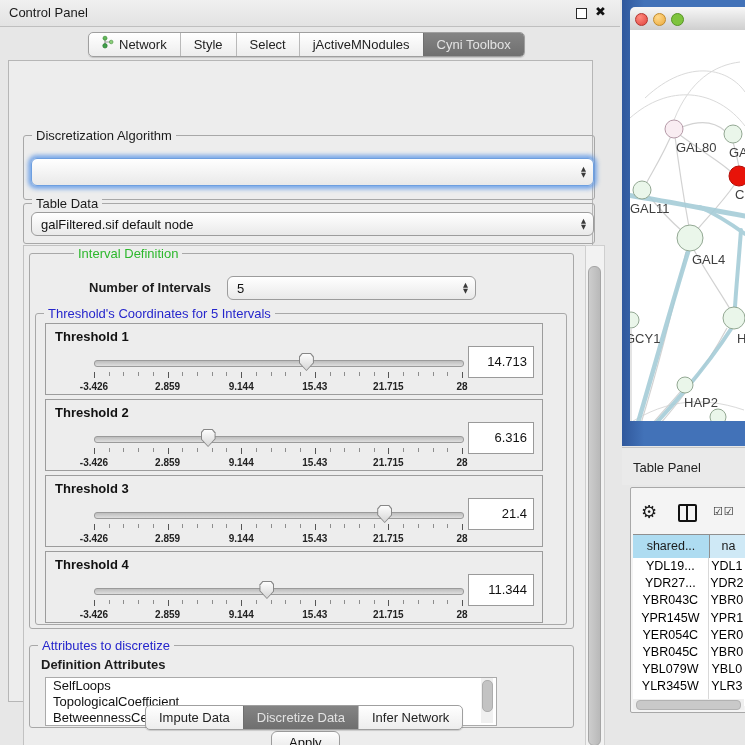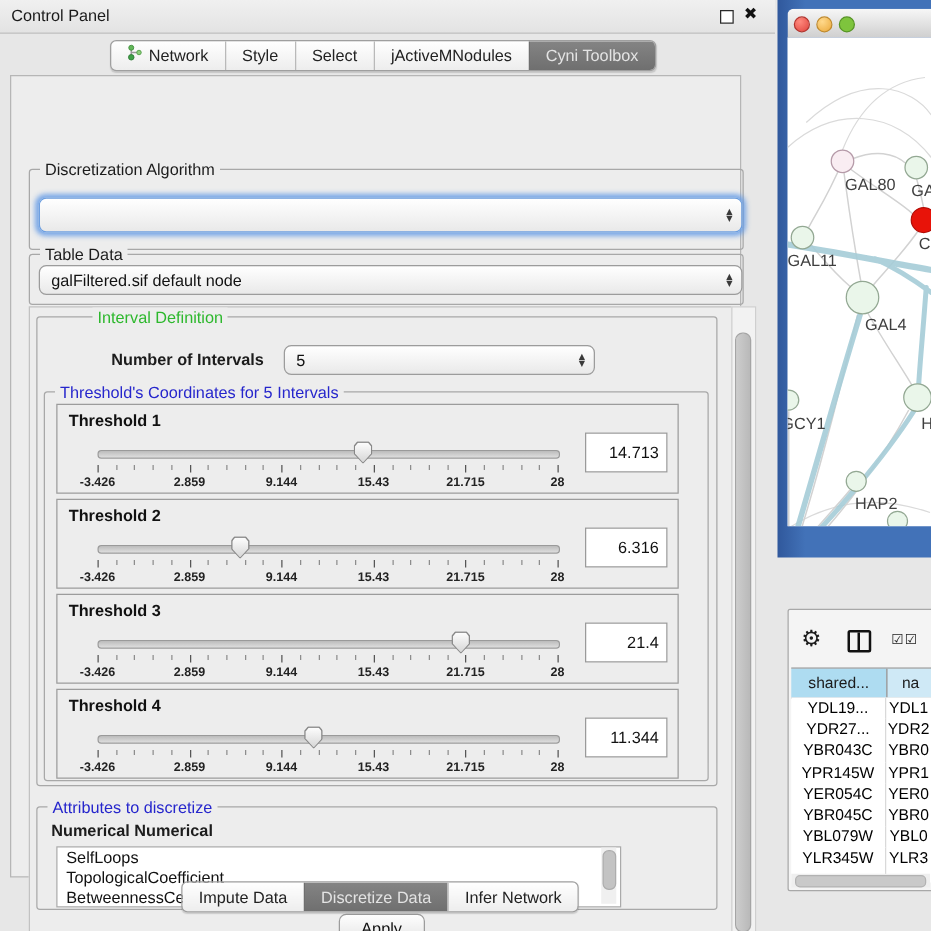--- a/index.html
+++ b/index.html
@@ -34,21 +34,21 @@
   .popup .opt{font-size:13.5px;padding:1px 3px;color:#000;}
   .popup .opt.bold{font-weight:bold;}
   
   .scrollpane{left:14px;top:184px;width:561px;height:506px;border:1px solid #c2c2c2;background:#ededed;}
   .vscroll{left:576px;top:184px;width:18px;height:506px;background:#f2f2f2;border:1px solid #cfcfcf;}
   .vscroll .thumb{position:absolute;left:2px;top:20px;width:11px;height:478px;border-radius:6px;
                   background:linear-gradient(90deg,#cdcdcd,#b9b9b9);border:1px solid #a5a5a5;}
   
   .th-panel{position:absolute;left:36px;width:496px;height:70px;border:1px solid #9c9c9c;background:#ededed;}
   .th-label{position:absolute;left:9px;top:5px;font-size:13px;font-weight:bold;color:#111;}
-  .slider-zone{position:absolute;left:32px;top:28px;width:368px;height:40px;}
+  .slider-zone{position:absolute;left:48px;top:28px;width:368px;height:40px;}
   .track{position:absolute;left:0;top:8px;width:100%;height:5px;border-radius:3px;
          background:linear-gradient(#bdbdbd,#dedede);border:1px solid #9a9a9a;}
   .thumb-o{position:absolute;top:1px;width:15px;height:18px;background:#878787;
            clip-path:polygon(20% 0,80% 0,100% 20%,100% 55%,50% 100%,0 55%,0 20%);}
   .thumb-i{position:absolute;left:1px;top:1px;right:1px;bottom:1px;background:linear-gradient(#fdfdfd,#d6d6d6);
            clip-path:polygon(20% 0,80% 0,100% 20%,100% 55%,50% 100%,0 55%,0 20%);}
   .tick{position:absolute;top:20px;width:1px;height:4px;background:#8d8d8d;}
   .tick.major{height:6px;background:#555;}
   .tick-label{position:absolute;top:29px;transform:translateX(-50%);font-size:10px;font-weight:bold;color:#222;white-space:nowrap;}
   .val-box{position:absolute;right:8px;top:22px;width:58px;height:30px;background:#fff;border:1px solid #9a9a9a;
@@ -329,21 +329,21 @@
               <div class="thumb-i"></div>
             </div>
           </div>
           <div class="val-box">11.344</div>
         </div>
       </div>
 
     <div class="group" style="left:20px;top:584px;width:543px;height:81px;">
       <span class="glabel blue">Attributes to discretize</span>
     </div>
-    <span class="abs" style="left:32px;top:596px;font-size:13px;font-weight:bold;">Numerical Numerical</span>
+    <span class="abs" style="left:32px;top:596px;font-size:13px;font-weight:bold;">Definition Attributes</span>
     <div class="attr-list" id="attr-list">
         <div class="item">SelfLoops</div>
         <div class="item">TopologicalCoefficient</div>
         <div class="item">BetweennessCentrality</div>
       </div>
     <div class="list-scroll">
         <div class="thumb"></div>
       </div>
 
     <button class="apply-btn">Apply</button>
@@ -413,20 +413,23 @@
             <circle cx="734" cy="318" r="11" fill="#eaf6ea" stroke="#93a893" stroke-width="1"></circle>
             <text x="737" y="343" font-size="13" fill="#3f3f3f" font-family="Liberation Sans, sans-serif">H</text>
             <circle cx="685" cy="385" r="8" fill="#eaf6ea" stroke="#93a893" stroke-width="1"></circle>
             <text x="684" y="407" font-size="13" fill="#3f3f3f" font-family="Liberation Sans, sans-serif">HAP2</text>
             <circle cx="718" cy="417" r="8" fill="#eaf6ea" stroke="#93a893" stroke-width="1"></circle>
           </g>
       </svg>
     </div>
   </div>
 
+  <div class="abs tp-title">
+    <span>Table Panel</span>
+  </div>
   <div class="abs tp-win">
     <span class="gear uni-icon">⚙</span>
     <span class="col-icon"></span>
     <span class="checks uni-icon">☑☑</span>
     <div class="tbl-head" id="tbl-head">
         <div class="hc" style="width: 76px; background: rgb(174, 220, 241);">shared...</div>
         <div class="hc" style="width: 37px; background: rgb(207, 233, 246); border-left: 1px solid rgb(143, 143, 143);">na</div>
       </div>
     <div class="tbl-rows" id="tbl-rows">
         <div class="trow">

